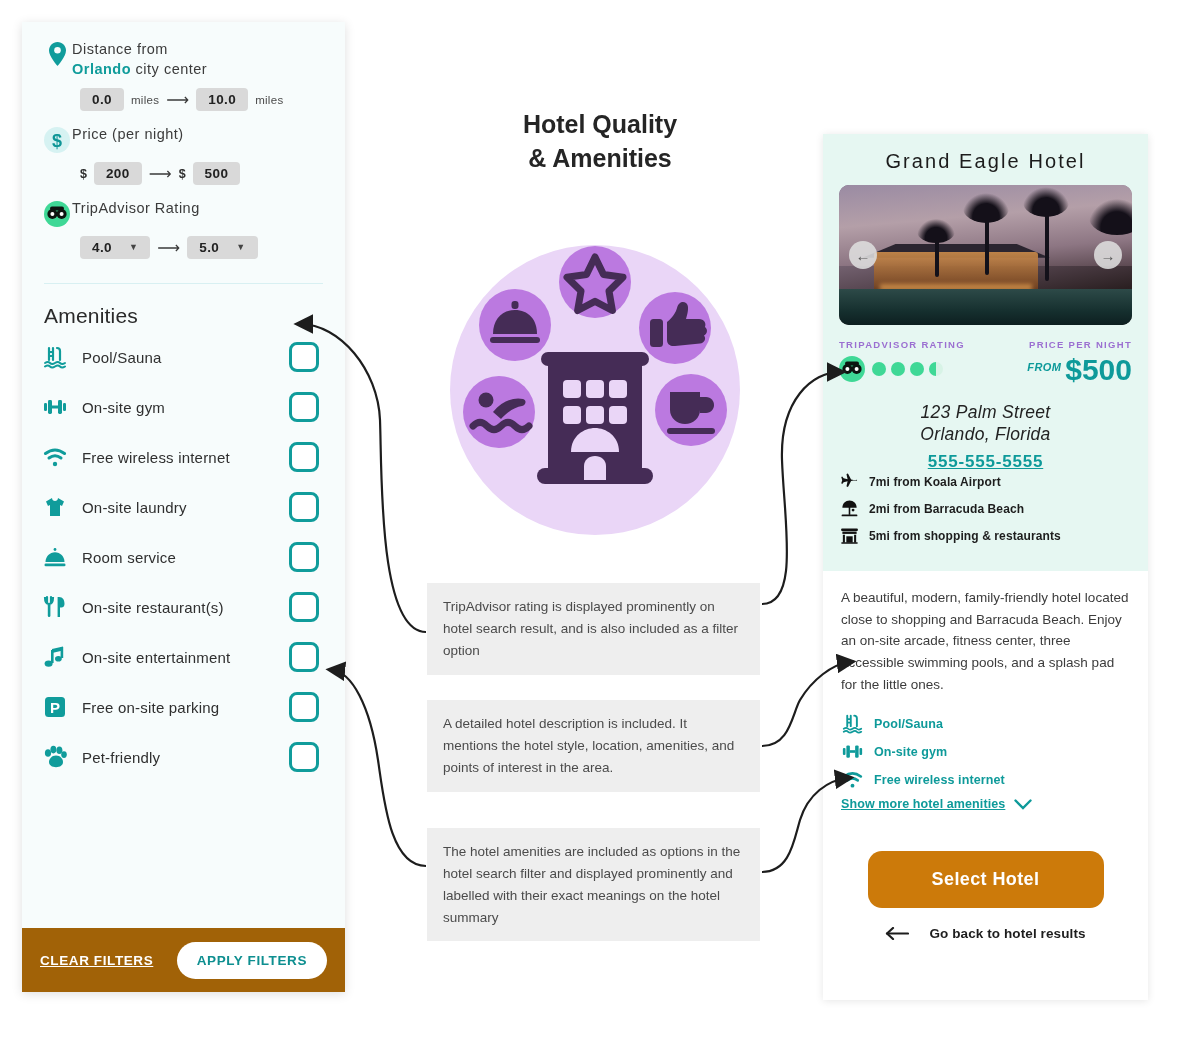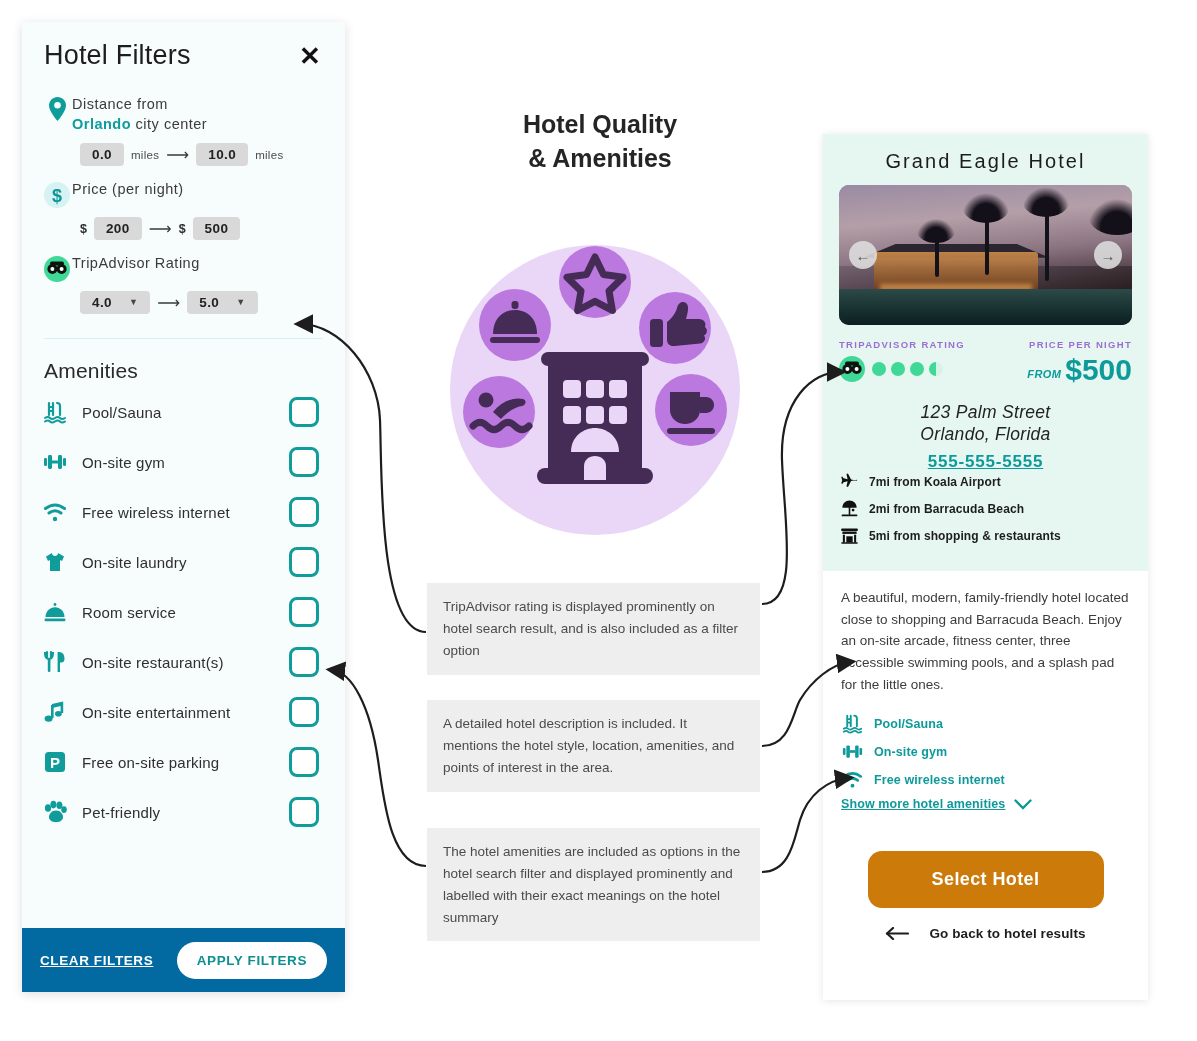--- a/index.html
+++ b/index.html
@@ -85,21 +85,21 @@
   .am-left { display: flex; align-items: center; gap: 14px; }
   .am-ico { width: 26px; display: flex; justify-content: center; }
   .am-label { font-size: 15px; color: #2f2f2f; letter-spacing: .2px; }
   .am-box {
     width: 30px; height: 30px; border: 3px solid #109c9b;
     border-radius: 8px; background: #fff; box-sizing: border-box;
     margin-right: 6px;
   }
   .fp-foot {
     position: absolute; left: 0; bottom: 0; width: 323px; height: 64px;
-    background: #0369a1; display: flex; align-items: center;
+    background: #a16207; display: flex; align-items: center;
     padding: 0 18px; box-sizing: border-box; gap: 14px;
   }
   .clear-btn {
     color: #ffffff; font-size: 13.5px; font-weight: 700;
     text-decoration: underline; letter-spacing: .6px; cursor: pointer;
   }
   .apply-btn {
     margin-left: auto; background: #ffffff; color: #0e8f90;
     font-size: 13.5px; font-weight: 700; letter-spacing: .6px;
     border-radius: 22px; padding: 11px 20px; cursor: pointer;
@@ -187,21 +187,21 @@
     font-size: 9.5px; font-weight: 700; color: #9b6fd1;
     letter-spacing: 1.3px; margin-bottom: 6px;
   }
   .ta-line { display: flex; align-items: center; gap: 7px; }
   .dot { width: 14px; height: 14px; border-radius: 50%; background: #3fd896; }
   .dot.half {
     background: linear-gradient(90deg,#3fd896 0 50%, #d7f3e6 50% 100%);
   }
   .price-wrap { text-align: right; }
   .price-line { display: flex; align-items: flex-end; gap: 4px; justify-content: flex-end; }
-  .from { font-size: 11px; font-style: italic; font-weight: 700; color: #0e9a9a; letter-spacing: .4px; margin-bottom: 5px;}
+  .from { font-size: 11px; font-style: italic; font-weight: 700; color: #0e9a9a; letter-spacing: .4px; margin-bottom: 12px;}
   .price { font-size: 30px; font-weight: 700; color: #0e9a9a; line-height: .95; }
 
   .hc-addr {
     text-align: center; margin-top: 16px; font-size: 17.5px; color: #222;
     line-height: 1.28; letter-spacing: .3px; font-style: italic;
   }
   .hc-phone {
     display: block; text-align: center; margin-top: 7px;
     font-size: 17px; font-weight: 700; color: #0e9a9a;
     text-decoration: underline; letter-spacing: .8px; cursor: pointer;
@@ -236,24 +236,20 @@
     margin-top: 18px; font-size: 13.5px; font-weight: 700; color: #1d1d1d;
     cursor: pointer; letter-spacing: .1px;
   }
 </style>
 </head>
 <body>
 
 <div id="stage">
 
   <div class="filter-panel">
-    <div class="fp-head">
-      <div class="fp-title">Hotel Filters</div>
-      <div class="fp-close">✕</div>
-    </div>
 
     <div class="fp-body">
 
       <div class="frow">
         <div class="ficon">
           <svg width="17" height="24" viewBox="0 0 17 24">
             <path d="M8.5 0C3.8 0 0 3.8 0 8.5C0 14.5 8.5 24 8.5 24S17 14.5 17 8.5C17 3.8 13.2 0 8.5 0Z" fill="#109c9b"></path>
             <circle cx="8.5" cy="8.3" r="3.3" fill="#f7fcfc"></circle>
           </svg>
         </div>

